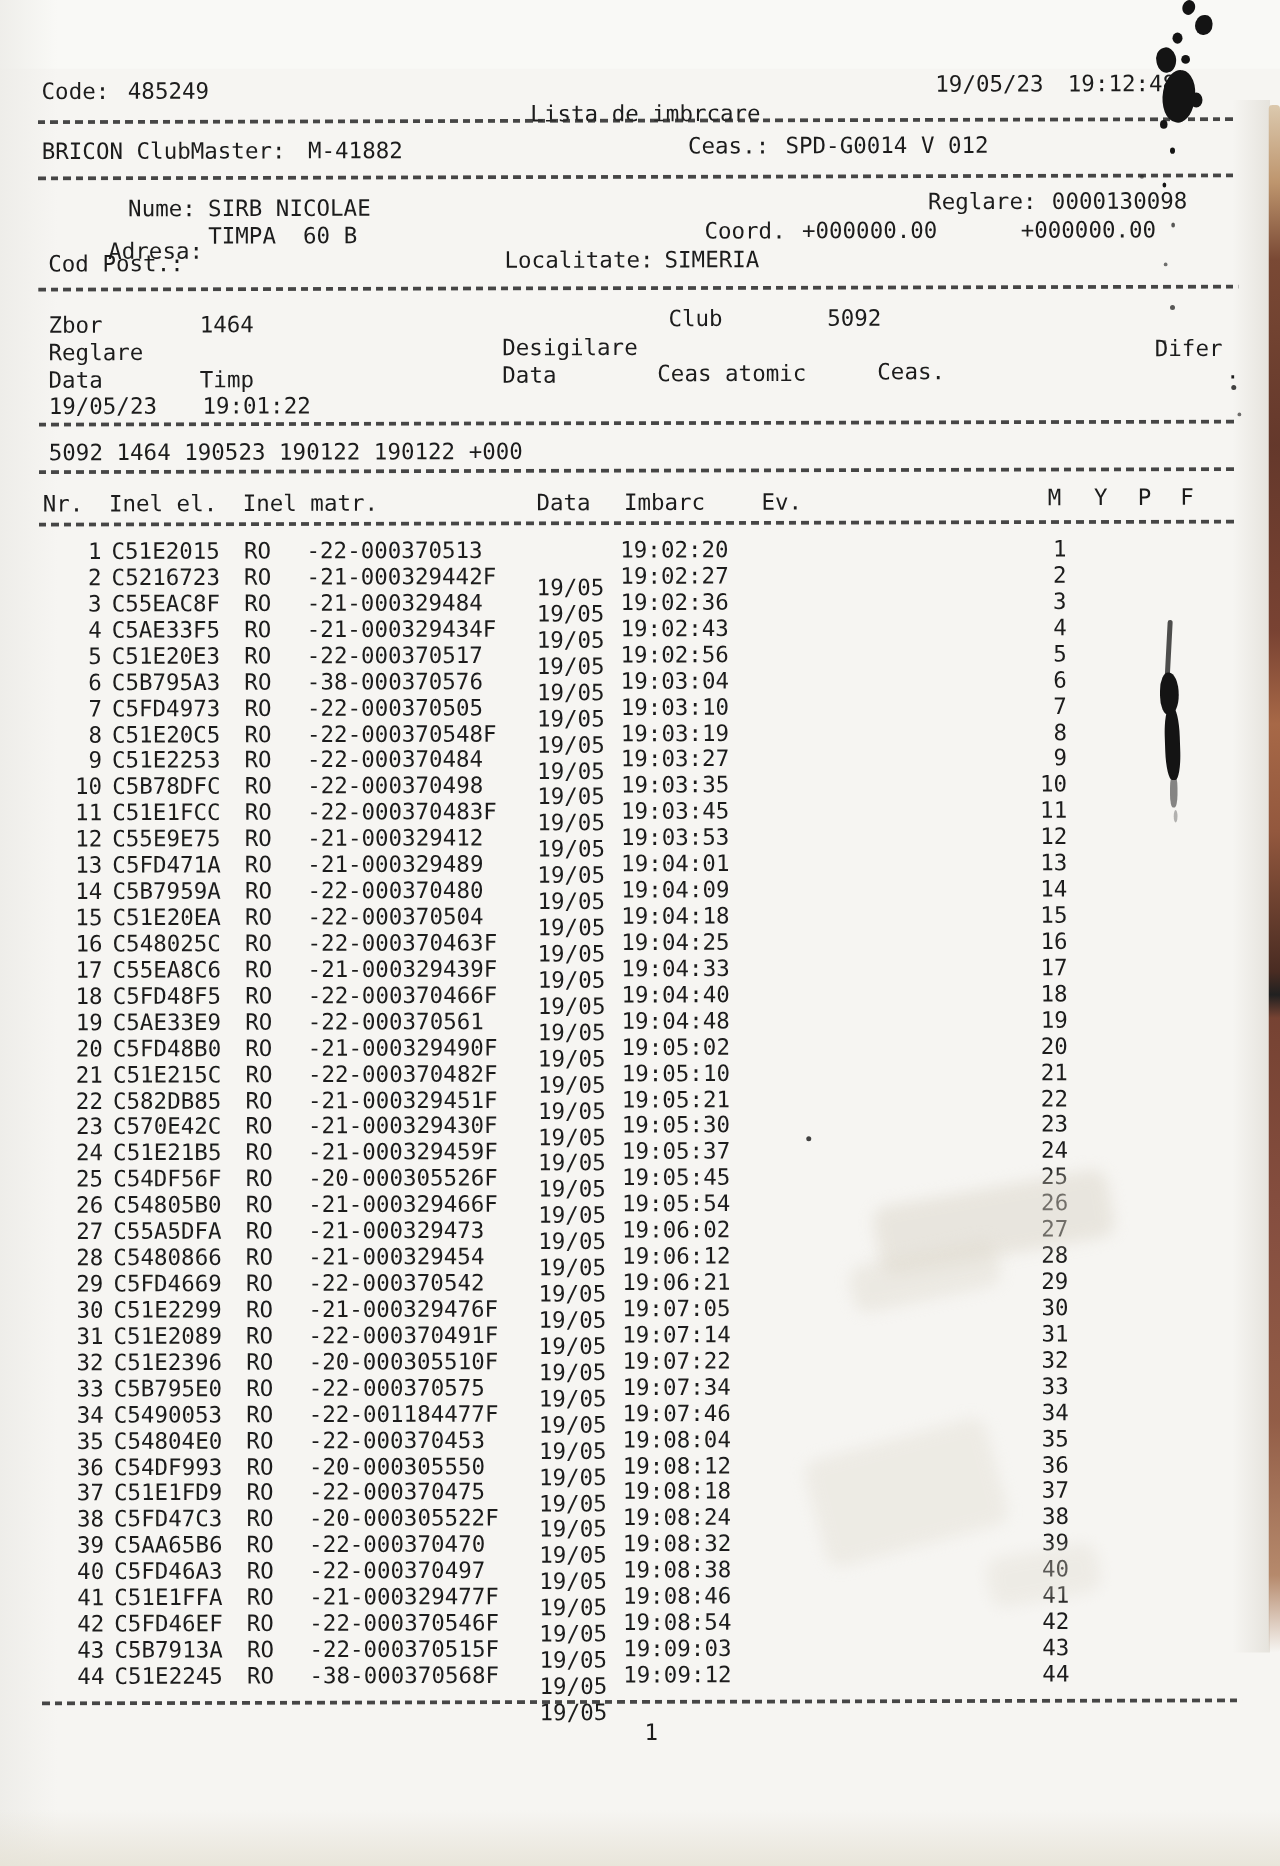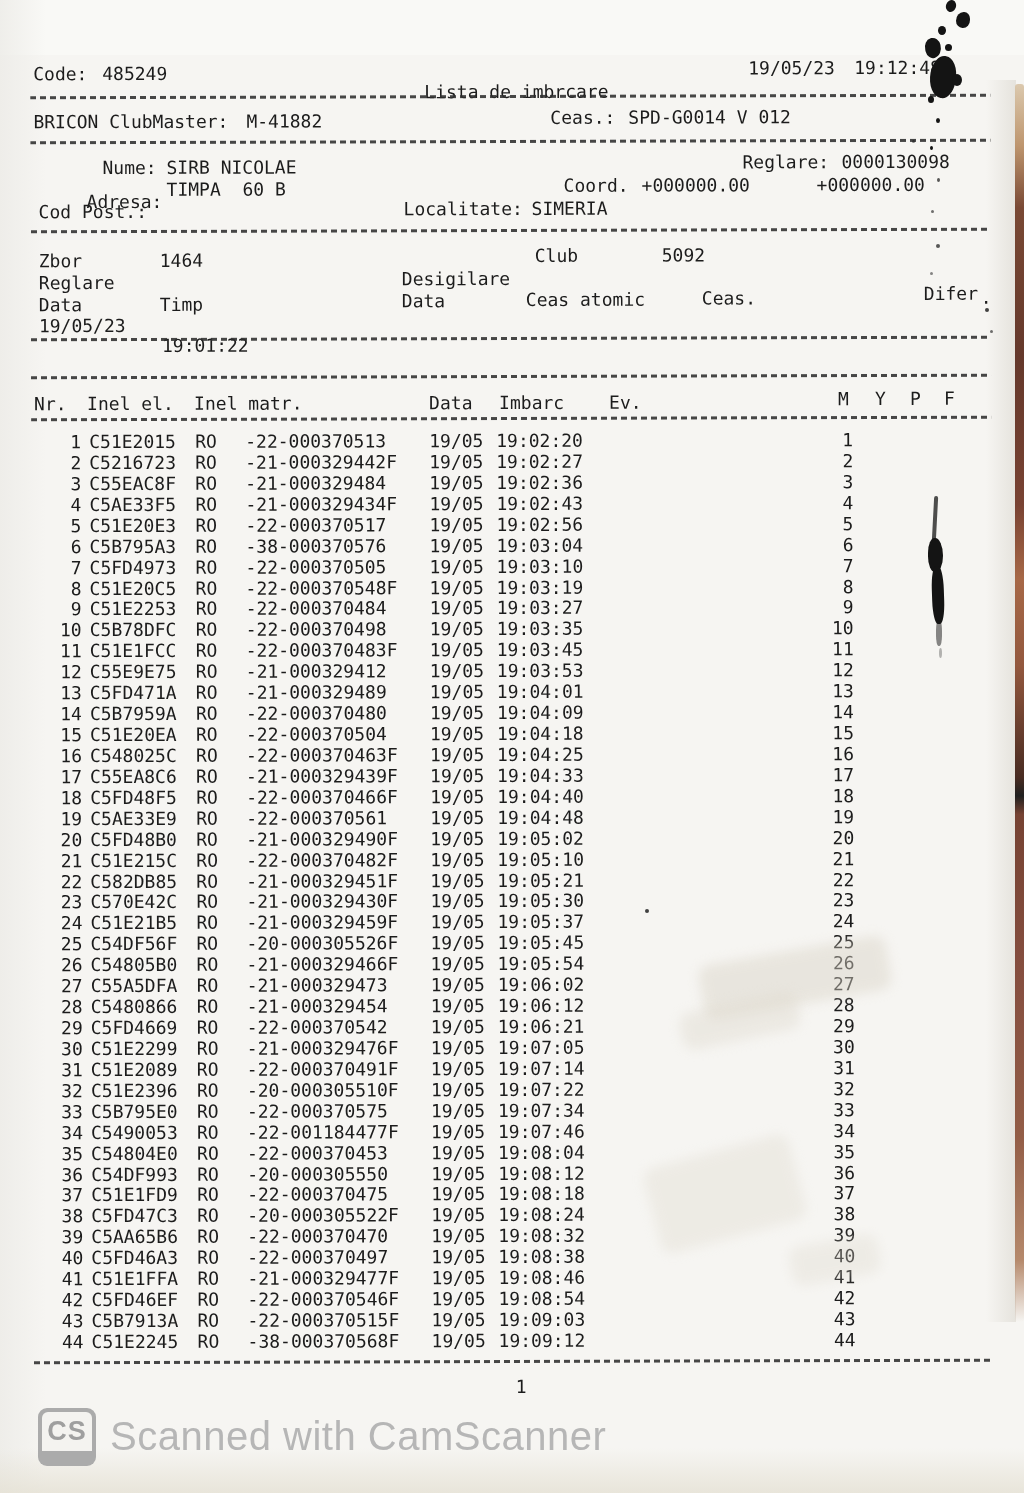--- a/index.html
+++ b/index.html
@@ -12,21 +12,21 @@
   .content{position:absolute;inset:0;transform:rotate(-0.15deg);transform-origin:50% 50%;}
   .t{position:absolute;font-size:18px;line-height:21px;white-space:pre;}
   .dash{position:absolute;left:32px;width:960px;height:3px;
     background:repeating-linear-gradient(90deg,#2e2e2e 0 6px,transparent 6px 10px);opacity:.88;}
   .row{position:absolute;left:0;width:1024px;height:21px;}
   .row span{position:absolute;top:0;font-size:18px;line-height:21px;white-space:pre;}
   .c-nr{left:30px;width:52px;text-align:right;}
   .c-el{left:90px;}
   .c-ro{left:196px;}
   .c-matr{left:246px;}
-  .c-data{left:430px;}
+  .c-data{left:430px;margin-top:30px;}
   .c-imbarc{left:497px;}
   .c-m{left:806px;width:48px;text-align:right;}
   .ink{position:absolute;background:#141414;border-radius:50%;}
   .ghost{position:absolute;border-radius:12px;filter:blur(6px);}
   .edge-strip{position:absolute;left:1015px;top:84px;width:9px;height:1238px;border-radius:3px;opacity:.92;
     background:linear-gradient(180deg,
       #d9c5a8 0%, #b98d62 5%, #6f3a24 10%, #58281a 22%, #6e3322 34%,
       #a05c38 40%, #8a4a2e 47%, #3a1a10 56%, #0e0e0e 57.5%, #6b3322 59%,
       #7c4030 72%, #8a5038 85%, #b08060 95%, rgba(240,238,234,0) 100%);}
   .edge-shadow{left:986px;top:80px;width:30px;height:1242px;
@@ -82,26 +82,27 @@
     <span class="t" style="left:161px;top:249px;">1464</span>
     <span class="t" style="left:536px;top:245px;">Club</span>
     <span class="t" style="left:663px;top:245px;">5092</span>
     <span class="t" style="left:40px;top:271px;">Reglare</span>
     <span class="t" style="left:403px;top:268px;">Desigilare</span>
     <span class="t" style="left:40px;top:293px;">Data</span>
     <span class="t" style="left:161px;top:293px;">Timp</span>
     <span class="t" style="left:403px;top:290px;">Data</span>
     <span class="t" style="left:527px;top:289px;">Ceas atomic</span>
     <span class="t" style="left:703px;top:288px;">Ceas.</span>
-    <span class="t" style="left:877px;top:284px;padding-left:48px;">Difer</span>
+    <span class="t" style="left:877px;top:270px;padding-left:48px;">Difer</span>
     <span class="t" style="left:982px;top:288px;">.</span>
     <span class="t" style="left:40px;top:314px;">19/05/23</span>
-    <span class="t" style="left:163px;top:314px;margin-top:20px;">19:01:22</span>
+    <span class="t" style="left:163px;top:314px;">19:01:22</span>
     <div class="dash" style="top:337px;"></div>
 
+    <span class="t" style="left:40px;top:351px;">5092 1464 190523 190122 190122 +000</span>
     <div class="dash" style="top:375px;"></div>
 
     <span class="t" style="left:35px;top:392px;">Nr.</span>
     <span class="t" style="left:88px;top:392px;">Inel el.</span>
     <span class="t" style="left:195px;top:392px;">Inel matr.</span>
     <span class="t" style="left:430px;top:392px;">Data</span>
     <span class="t" style="left:500px;top:392px;">Imbarc</span>
     <span class="t" style="left:610px;top:392px;">Ev.</span>
     <span class="t" style="left:839px;top:389px;">M</span>
     <span class="t" style="left:876px;top:389px;">Y</span>
@@ -543,20 +544,14 @@
 
   <div>
     <div class="ghost" style="left:700px;top:950px;width:190px;height:55px;background:#d9d3c6;opacity:.45;transform:rotate(-10deg);"></div>
     <div class="ghost" style="left:680px;top:1002px;width:120px;height:38px;background:#ddd8cc;opacity:.4;transform:rotate(-12deg);"></div>
     <div class="ghost" style="left:650px;top:1150px;width:150px;height:88px;background:#e0dbcf;opacity:.38;transform:rotate(-15deg);"></div>
     <div class="ghost" style="left:790px;top:1240px;width:90px;height:40px;background:#ddd8cc;opacity:.32;transform:rotate(-10deg);"></div>
   </div>
 
   <div class="edge-strip"></div>
 
-  <div class="cam-footer">
-    <div class="cs-logo">
-      <div class="cs-top">CS</div>
-    </div>
-    <div class="cam-text">Scanned with CamScanner</div>
-  </div>
 
 </div>
 
 </body></html>

